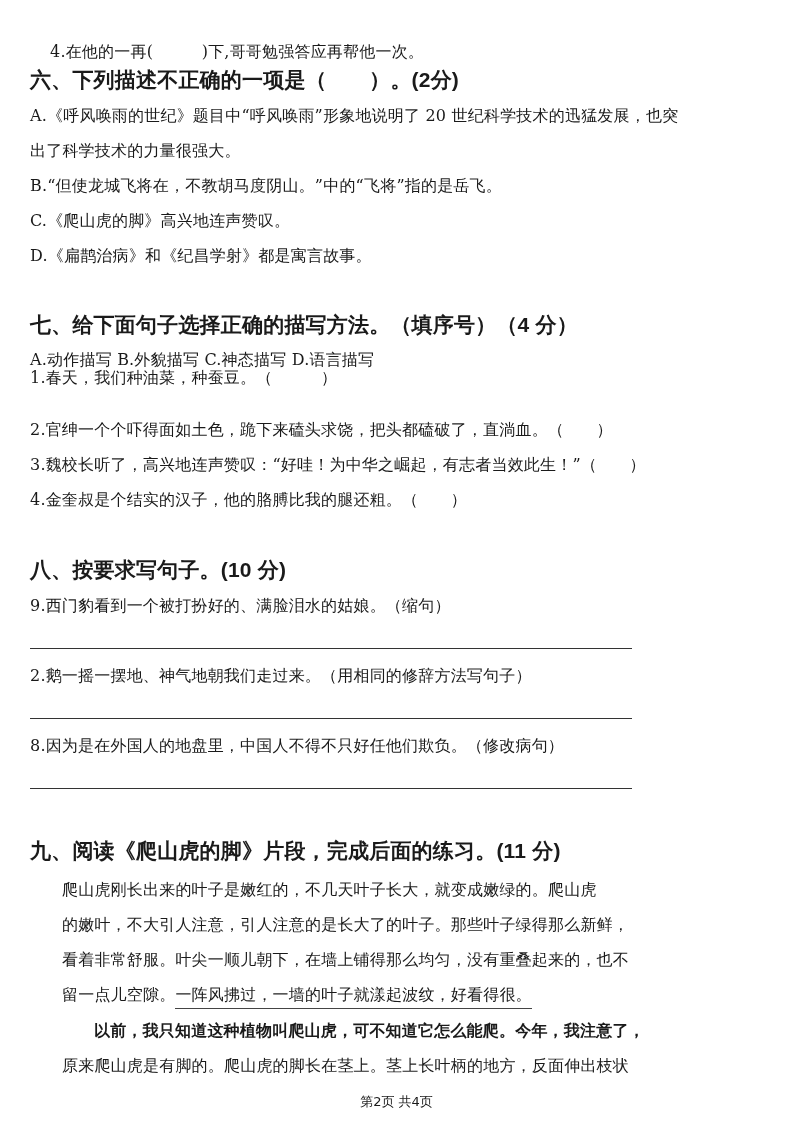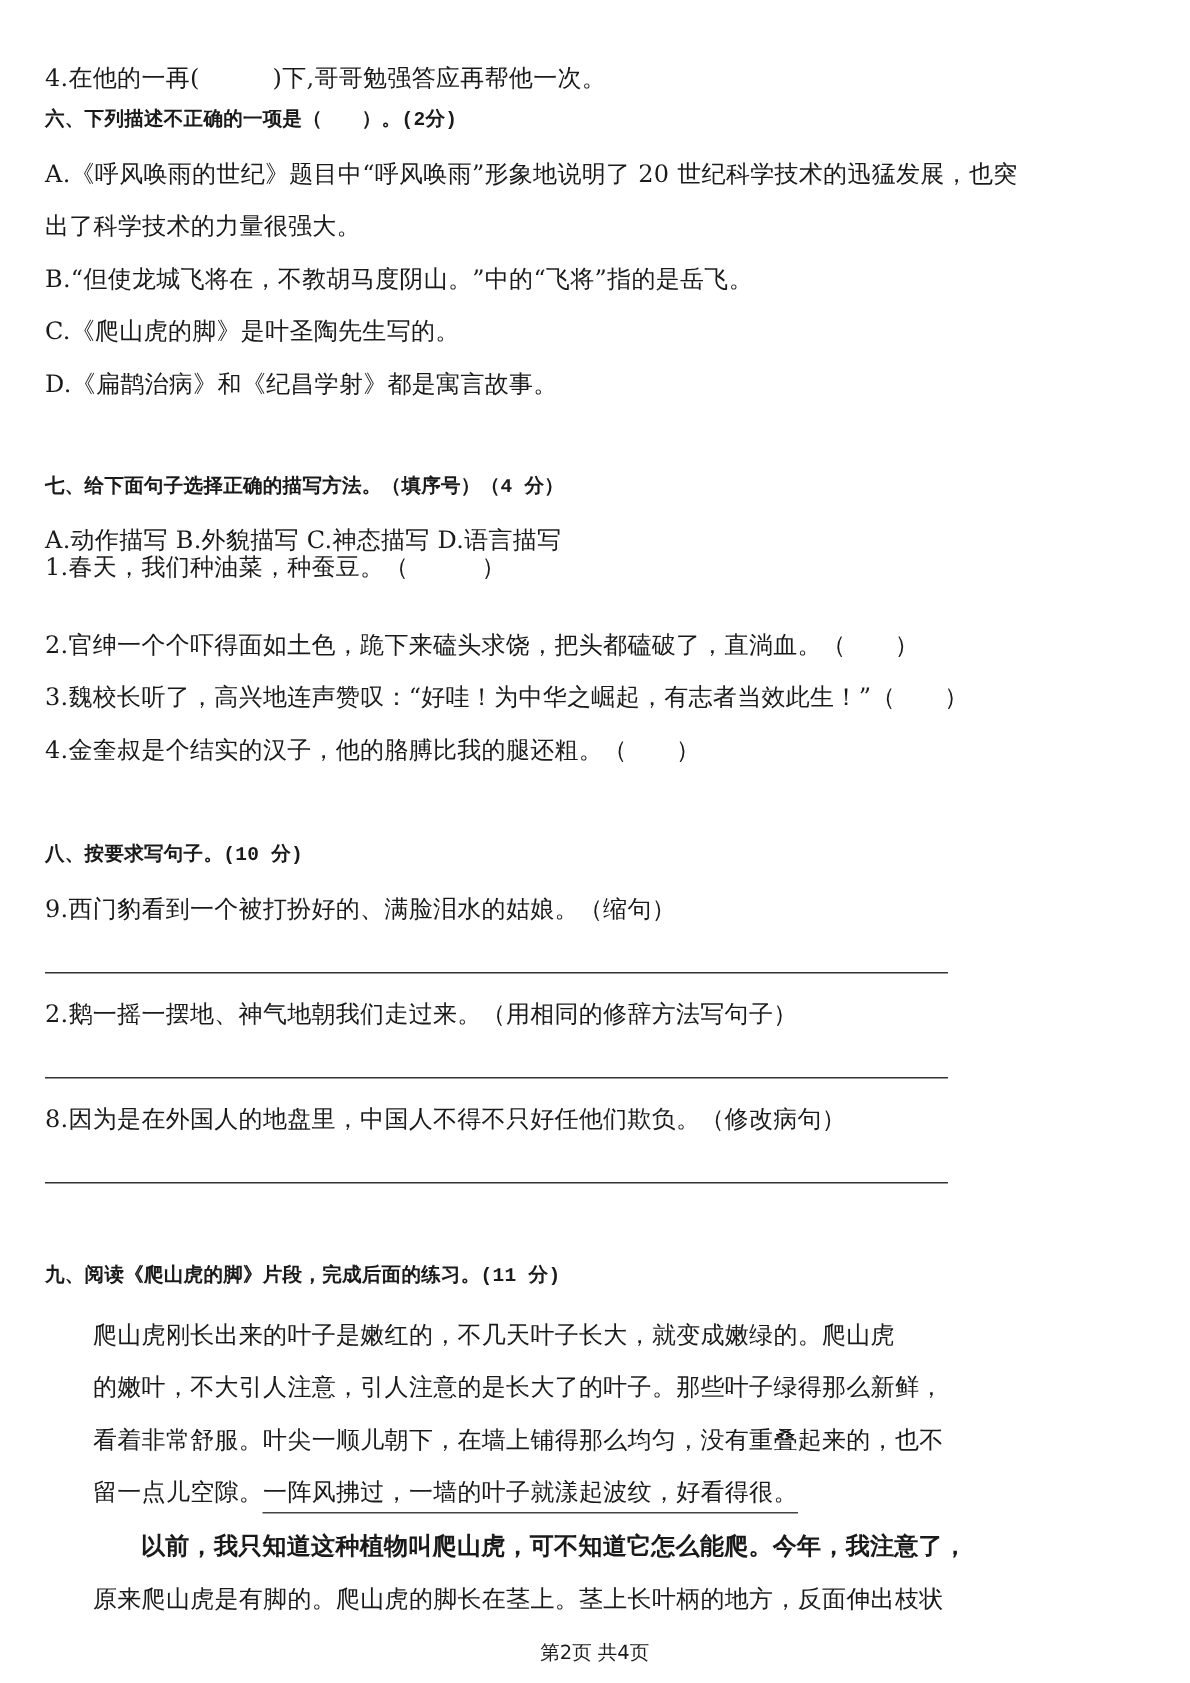--- a/index.html
+++ b/index.html
@@ -5,45 +5,45 @@
     html, body { margin: 0; padding: 0; background: #ffffff; }
     body {
       width: 793px; height: 1122px; position: relative; overflow: hidden;
       font-family: "DejaVu Serif", "Liberation Serif", serif;
       color: #1a1a1a;
     }
     .line {
       position: absolute; left: 30px; white-space: nowrap;
       font-size: 16px; line-height: 20px; letter-spacing: 0.2px;
     }
-    .heading { font-weight: bold; font-size: 13px; font-family: Liberation Mono, monospace; }
+    .heading { font-weight: bold; font-size: 21px; font-family: Liberation Sans, sans-serif; }
     .answer-line {
       position: absolute; left: 30px; width: 602px; height: 0;
       border-top: 1.5px solid #333;
     }
     .passage { left: 62px; }
     .passage-indent { left: 94px; font-weight: bold; }
     .underlined { border-bottom: 1.5px solid #444; padding-bottom: 4px; }
     .footer {
       position: absolute; left: 0; width: 793px; text-align: center;
       top: 1093px; font-size: 13px; font-family: "DejaVu Sans", "Liberation Sans", sans-serif;
     }
   </style>
 </head>
 <body>
 
 <div>
 
-  <div class="line" style="top:42px;">4.在他的一再(　　　)下,哥哥勉强答应再帮他一次。</div>
+  <div class="line" style="top:42px;margin-left:20px;">4.在他的一再(　　　)下,哥哥勉强答应再帮他一次。</div>
 
   <div class="line heading" style="top:70px;">六、下列描述不正确的一项是（　　）。(2分)</div>
   <div class="line" style="top:106px;">A.《呼风唤雨的世纪》题目中“呼风唤雨”形象地说明了 20 世纪科学技术的迅猛发展，也突</div>
   <div class="line" style="top:141px;">出了科学技术的力量很强大。</div>
   <div class="line" style="top:176px;">B.“但使龙城飞将在，不教胡马度阴山。”中的“飞将”指的是岳飞。</div>
-  <div class="line" style="top:211px;">C.《爬山虎的脚》是叶圣陶先生写的。</div>
+  <div class="line" style="top:211px;">C.《爬山虎的脚》高兴地连声赞叹。</div>
   <div class="line" style="top:246px;">D.《扁鹊治病》和《纪昌学射》都是寓言故事。</div>
 
   <div class="line heading" style="top:315px;">七、给下面句子选择正确的描写方法。（填序号）（4 分）</div>
   <div class="line" style="top:350px;">A.动作描写 B.外貌描写 C.神态描写 D.语言描写</div>
   <div class="line" style="top:368px;">1.春天，我们种油菜，种蚕豆。（　　　）</div>
   <div class="line" style="top:420px;">2.官绅一个个吓得面如土色，跪下来磕头求饶，把头都磕破了，直淌血。（　　）</div>
   <div class="line" style="top:455px;">3.魏校长听了，高兴地连声赞叹：“好哇！为中华之崛起，有志者当效此生！”（　　）</div>
   <div class="line" style="top:490px;">4.金奎叔是个结实的汉子，他的胳膊比我的腿还粗。（　　）</div>
 
   <div class="line heading" style="top:560px;">八、按要求写句子。(10 分)</div>

